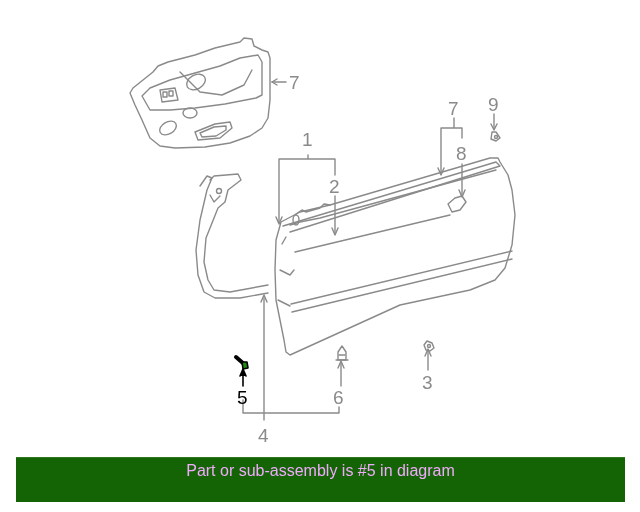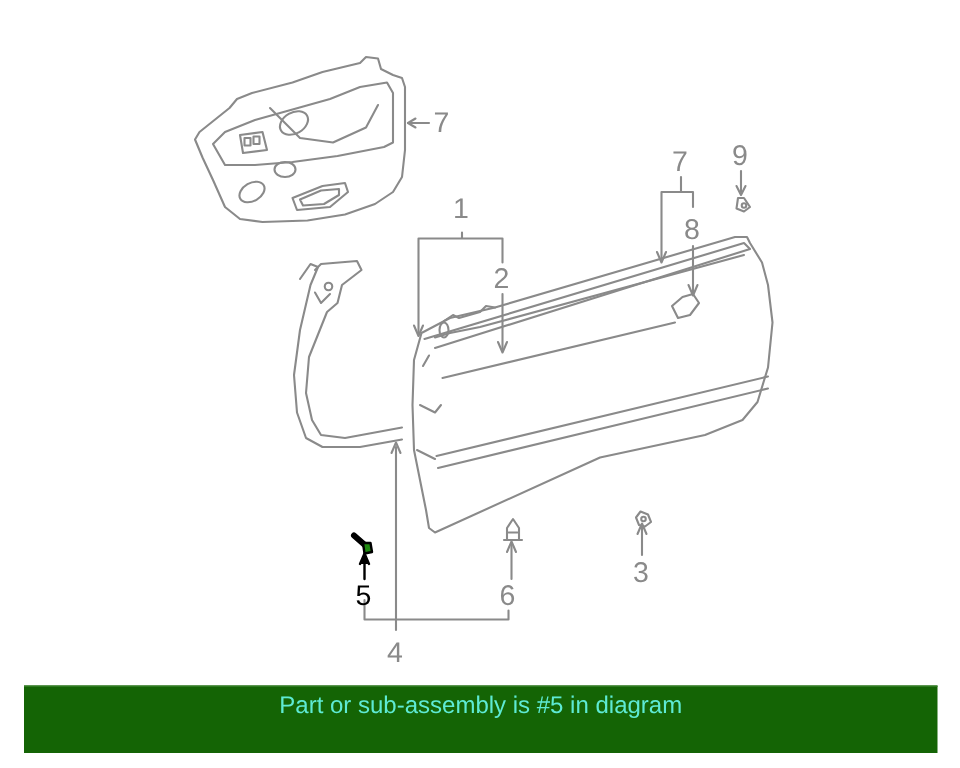--- a/index.html
+++ b/index.html
@@ -1,21 +1,21 @@
 <!DOCTYPE html>
 <html><head>
 <meta charset="utf-8">
 <style>
   html, body { margin:0; padding:0; background:#ffffff; }
   body { width:640px; height:512px; position:relative; overflow:hidden; font-family:"Liberation Sans", sans-serif; }
   #diagram { position:absolute; left:0; top:0; width:640px; height:455px; }
   .lbl { position:absolute; font-family:"Liberation Sans", sans-serif; font-size:19px; color:#8a8a8a; line-height:1; }
   .lbl.hl { color:#000000; }
   #banner { position:absolute; left:16px; top:457px; width:609px; height:45px; background:#146405; border-top:1px solid #2f7a20;
-            text-align:center; color:#5eead4; font-size:16px; line-height:18px; padding-top:4px; box-sizing:border-box; }
+            text-align:center; color:#f0abfc; font-size:16px; line-height:18px; padding-top:4px; box-sizing:border-box; }
   #banner div { white-space:nowrap; }
 </style>
 </head>
 <body>
 
 <div id="diagram">
   <svg width="640" height="455" viewBox="0 0 640 455" fill="none" stroke="#8a8a8a" stroke-width="1.4" stroke-linejoin="round" stroke-linecap="round">
 
     <g>
       <path d="M130,93 L133,88 L143,80 L153,72 L158,66 L168,62 L195,55 L215,48 L240,42 L244,38 L252,39 L254,46 L262,50 L268,52 L270,58 L270,100 L268,118 L262,128 L250,136 L230,143 L205,147 L175,148 L160,146 L150,138 L142,120 L135,105 Z"></path>

